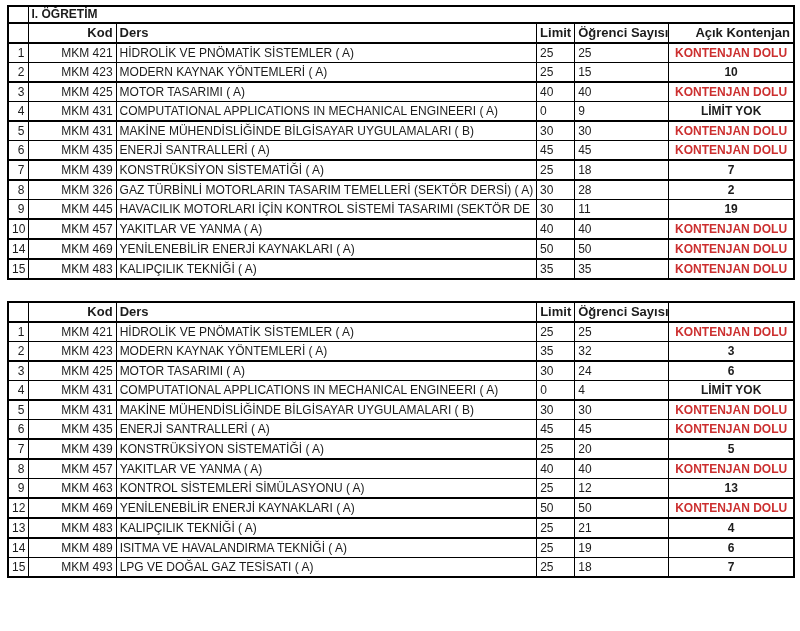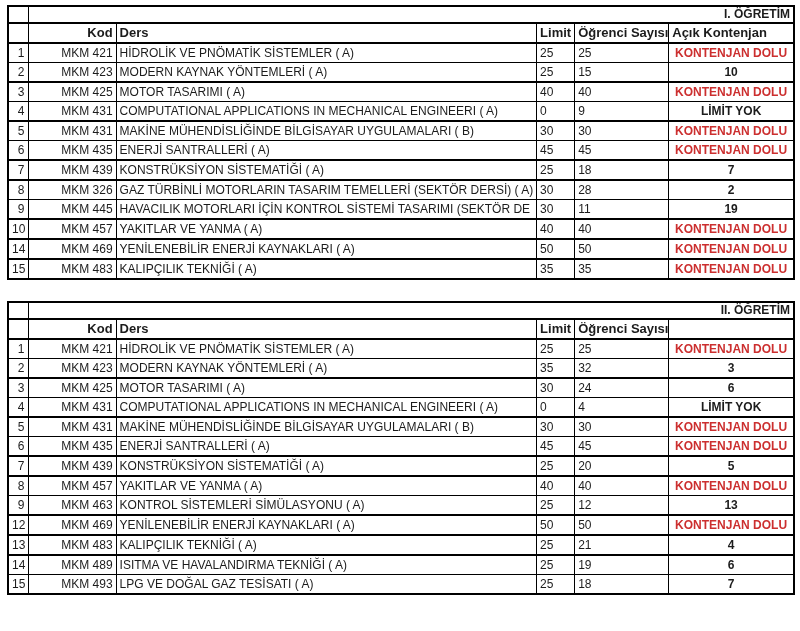--- a/index.html
+++ b/index.html
@@ -32,30 +32,30 @@
   td.c-ders  { border-right: 2px solid #000; }
   td.c-ogr   { border-right: 2px solid #000; }
   
   tr.title-row td {
     border-bottom: 2px solid #000;
     height: 15px; line-height: 15px;
   }
   td.title-cell {
     font-weight: bold;
     font-size: 13px;
-    text-align: right;
+    text-align: left;
     margin-left: 12px;
   }
   
   tr.header-row td {
     border-bottom: 2px solid #000;
     font-weight: bold;
     font-size: 13px;
   }
-  tr.header-row td.c-acik { text-align: left; }
+  tr.header-row td.c-acik { text-align: right; }
   
   td.c-num { text-align: right; padding-right: 2px; }
   td.c-acik { text-align: center; }
   td.c-acik.open { font-weight: bold; }
   td.c-acik.dolu { font-weight: bold; margin-top: 39px; }
   tr.thick-top td { border-top: 2px solid #000; }
   .table-gap { height: 21px; }
 </style>
 </head>
 <body>
@@ -190,24 +190,20 @@
   <table class="quota">
     <colgroup>
       <col style="width:20px">
         <col style="width:88px">
         <col style="width:420px">
       <col style="width:38px">
         <col style="width:94px">
         <col style="width:125px">
     </colgroup>
     <thead>
-      <tr class="title-row">
-        <td class="c-num"></td>
-        <td class="title-cell" colspan="5">II. ÖĞRETİM</td>
-      </tr>
       <tr class="header-row">
         <td class="c-num"></td>
         <td class="c-kod">Kod</td>
         <td class="c-ders">Ders</td>
         <td class="c-limit">Limit</td>
         <td class="c-ogr">Öğrenci Sayısı</td>
         <td class="c-acik"></td>
       </tr>
     </thead>
     <tbody>

